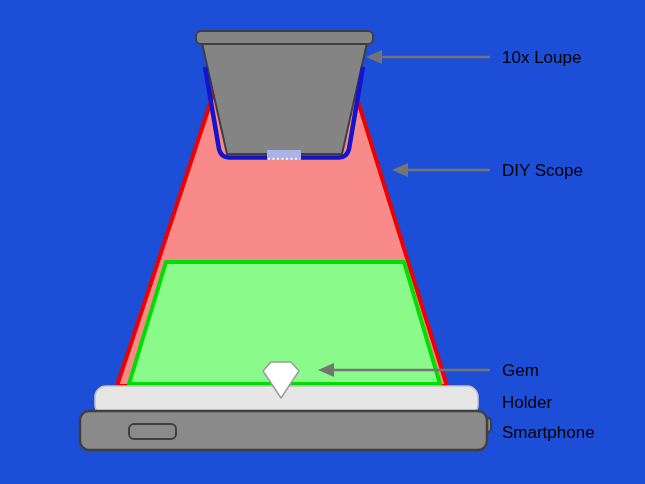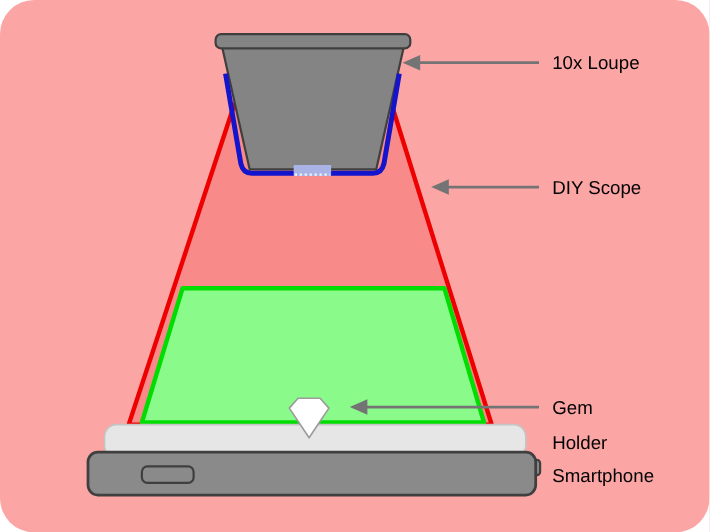--- a/index.html
+++ b/index.html
@@ -1,23 +1,22 @@
 <!DOCTYPE html>
 <html><head>
 <meta charset="utf-8">
 <style>
   html, body { margin: 0; padding: 0; background: #ffffff; }
   .canvas {
     position: relative;
     width: 645px;
     height: 484px;
-    background: #fca5a5;
+    background: #1d4ed8;
     font-family: "Liberation Sans", sans-serif;
     overflow: hidden;
-    border-radius: 31px;
   }
   svg { display: block; }
   .label-text {
     font-family: "Liberation Sans", sans-serif;
     font-size: 17px;
     font-weight: 400;
   }
 </style>
 </head>
 <body>

